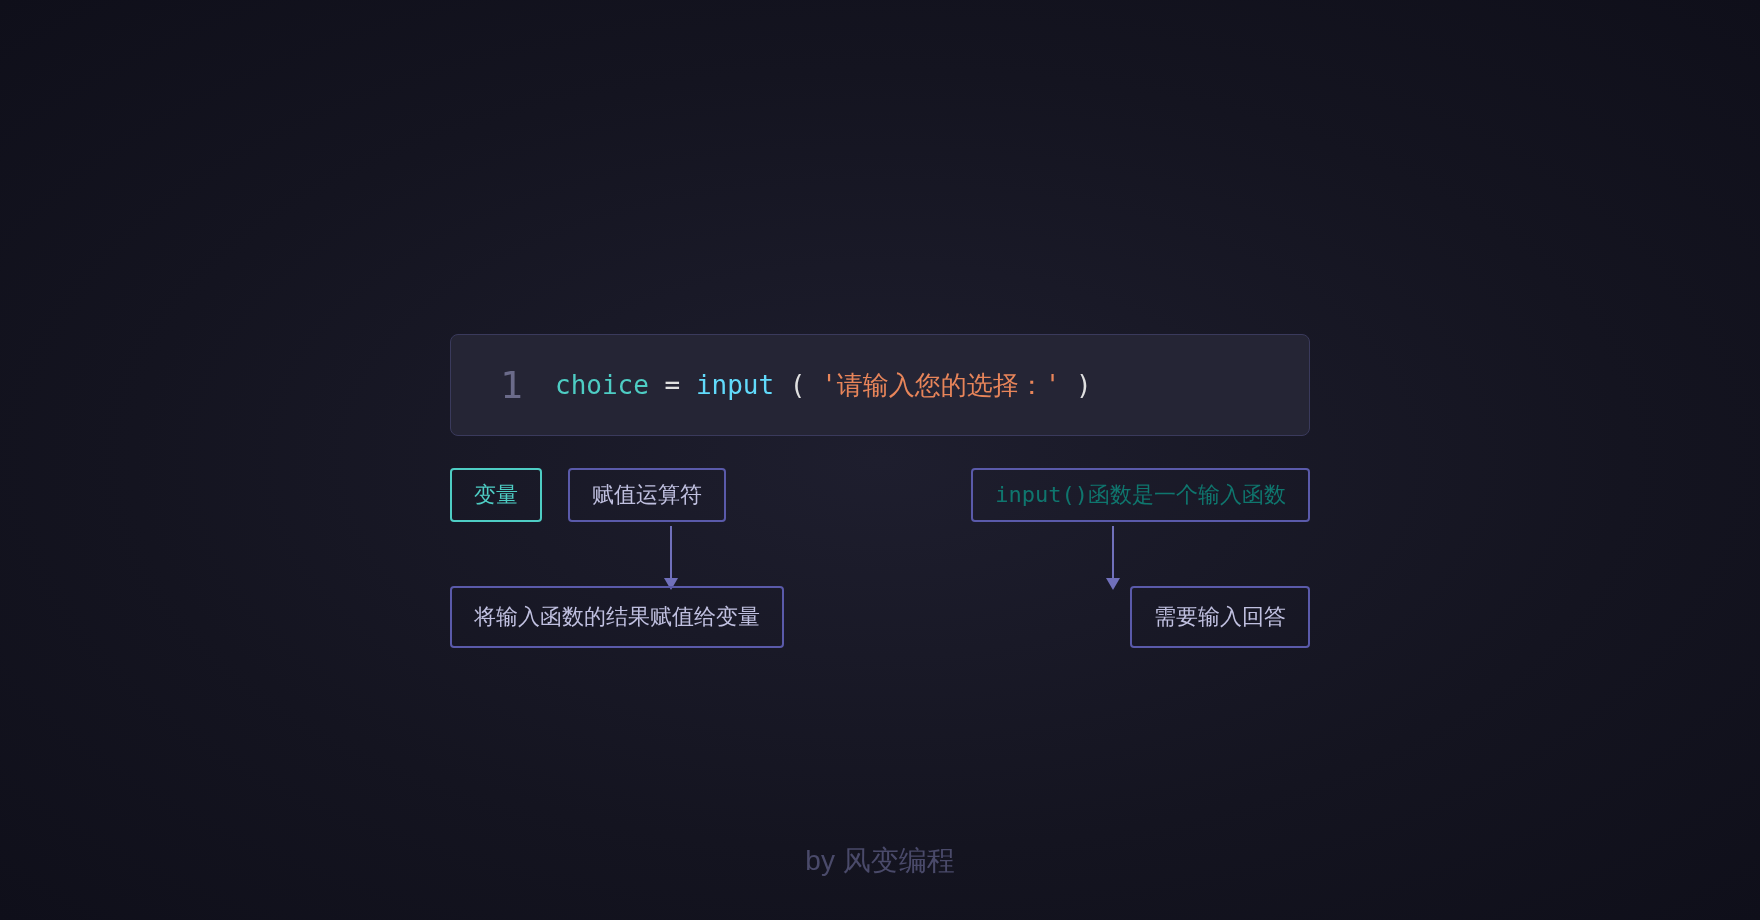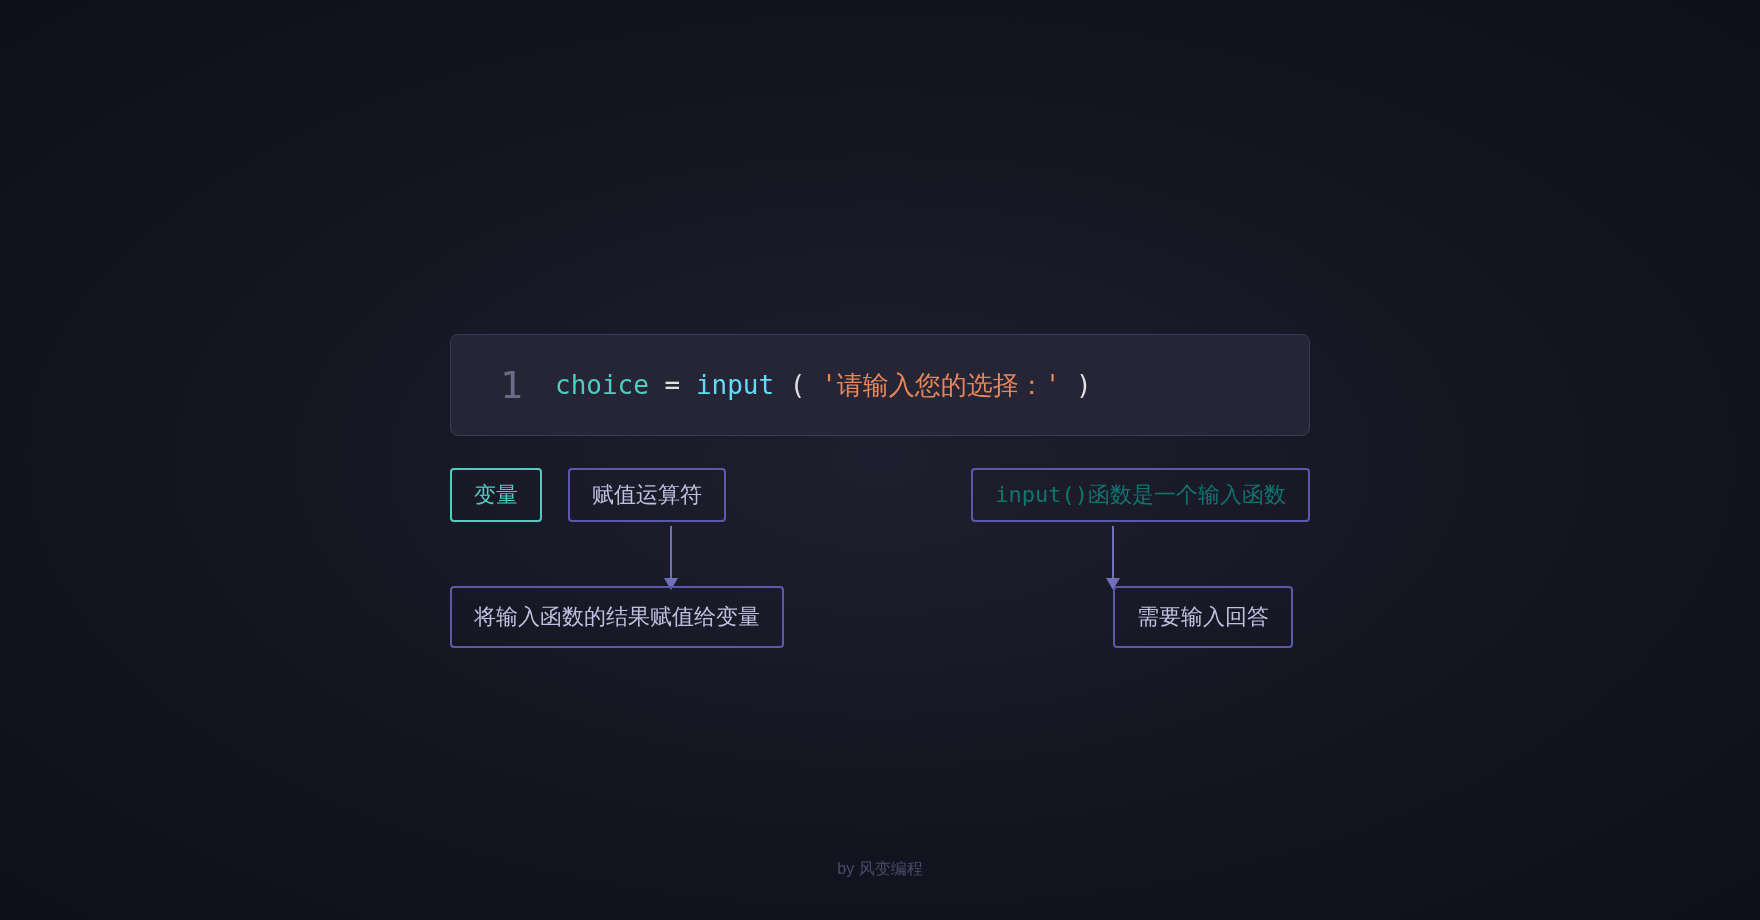--- a/index.html
+++ b/index.html
@@ -175,31 +175,31 @@
       background: transparent;
     }
 
     .desc-left {
       position: absolute;
       left: 0px;
     }
 
     .desc-right {
       position: absolute;
-      right: 17px;
+      right: 0px;
     }
 
     
     .footer {
       position: absolute;
       bottom: 40px;
       left: 50%;
       transform: translateX(-50%);
       color: #4a4a6a;
-      font-size: 16px;
+      font-size: 28px;
       font-family: sans-serif;
       white-space: nowrap;
     }
   </style>
 </head>
 <body>
 
 <div class="main-container">
 
   <div class="code-block">

